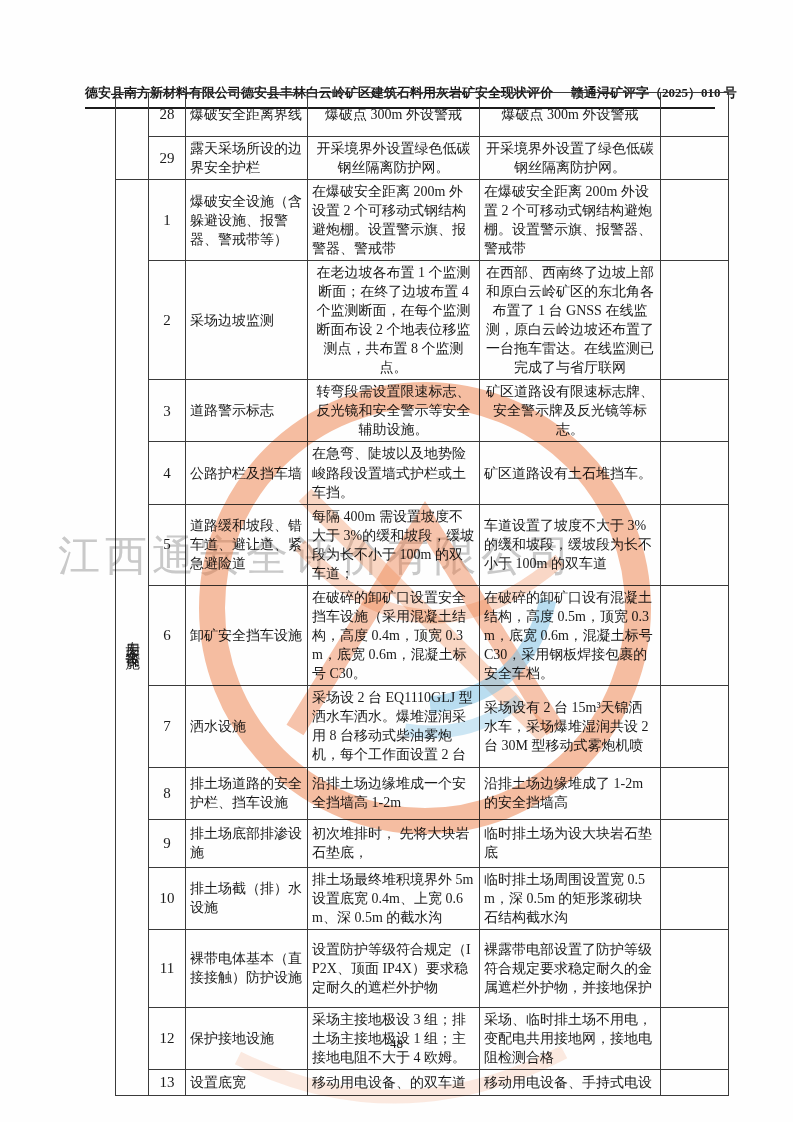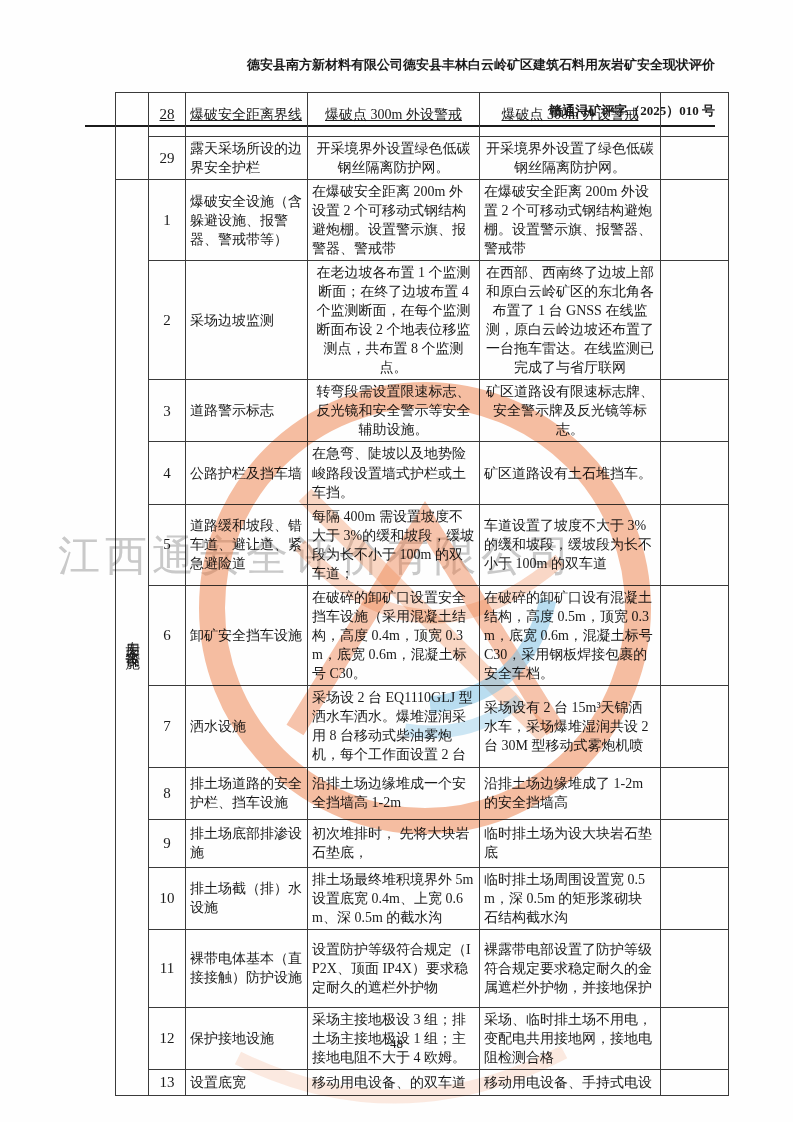--- a/index.html
+++ b/index.html
@@ -13,21 +13,20 @@
     color:#1a1a1a;
   }
   
   .doc-header{
     position:absolute;left:85px;right:78px;top:56px;
     display:flex;justify-content:space-between;align-items:flex-end;
     font-size:13px;font-weight:bold;
     padding-bottom:5px;
     border-bottom:2px solid #1b1b1b;
     white-space:nowrap;
-    flex-direction:column;
   }
   .doc-header .h-left{letter-spacing:0px;}
   .doc-header .h-right{margin-left:18px;margin-top:28px;}
   
   .tbl-wrap{position:absolute;left:115px;top:92px;width:613px;z-index:1;}
   table.main{
     border-collapse:collapse;table-layout:fixed;width:613px;
     font-size:14px;line-height:1.36;
   }
   table.main td{
@@ -80,21 +79,21 @@
     <table class="main">
       <colgroup>
         <col style="width:33px">
           <col style="width:37px">
           <col style="width:122px">
         <col style="width:172px">
           <col style="width:181px">
           <col style="width:68px">
       </colgroup>
       <tbody>
-          <tr style="height: 44px; text-decoration: underline;">
+          <tr style="height: 44px;">
     <td class="c-cat" rowspan="2"></td>
             <td class="c-num">28</td>
     <td class="c-name">爆破安全距离界线</td>
     <td class="c-design center">爆破点 300m 外设警戒</td>
     <td class="c-actual center">爆破点 300m 外设警戒</td>
     <td class="c-remark"></td>
   </tr>
           <tr style="height: 43px;">
     <td class="c-num">29</td>
     <td class="c-name">露天采场所设的边界安全护栏</td>

